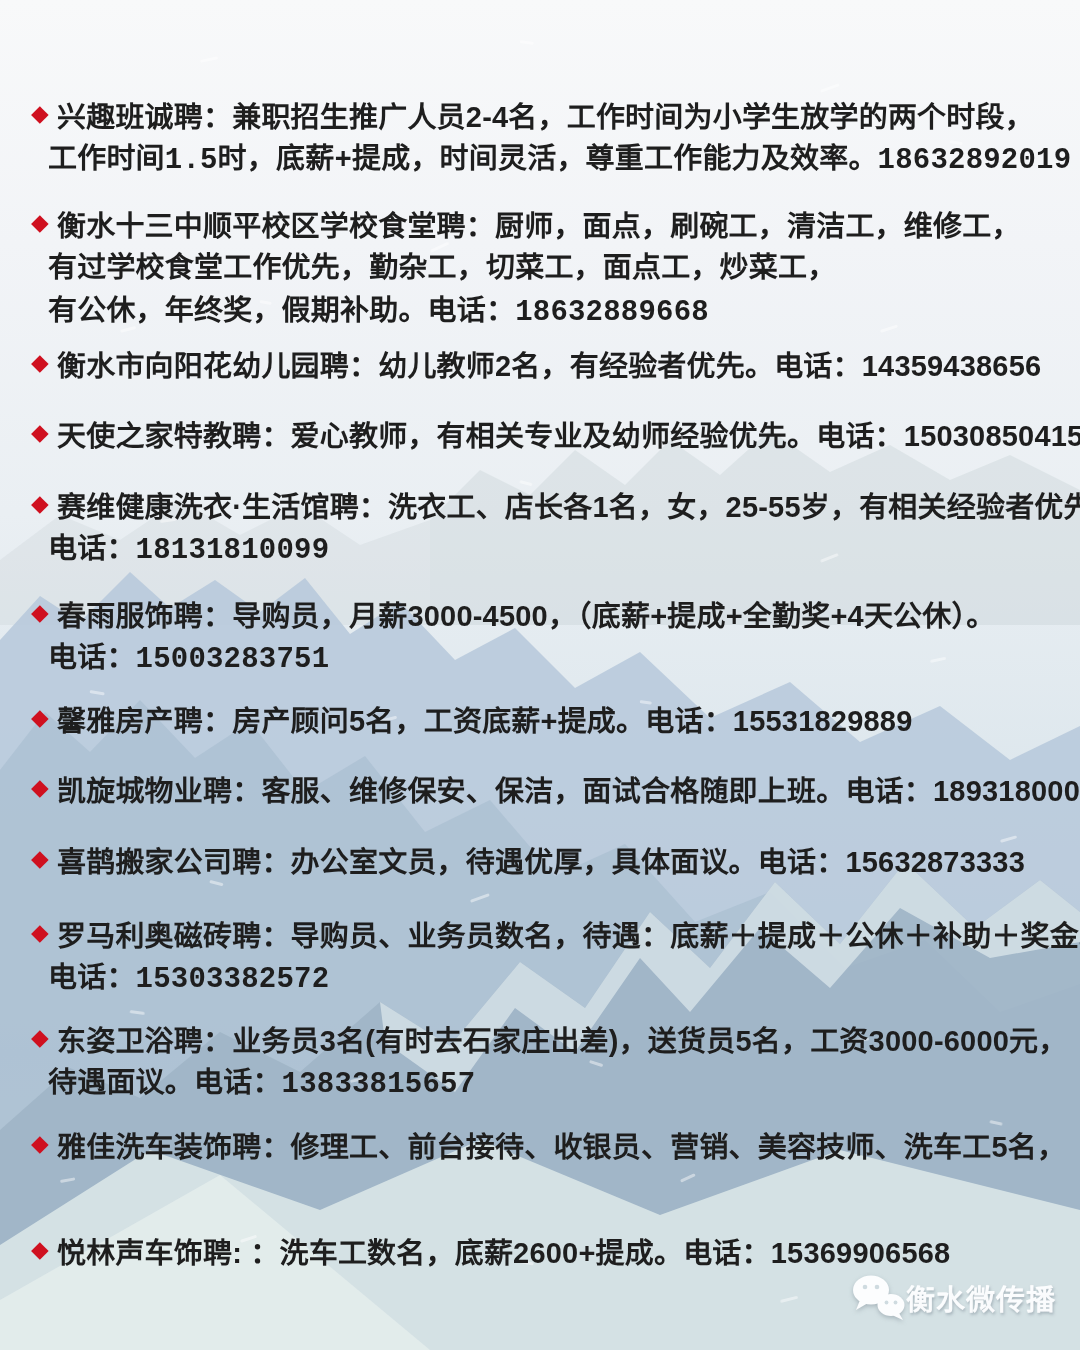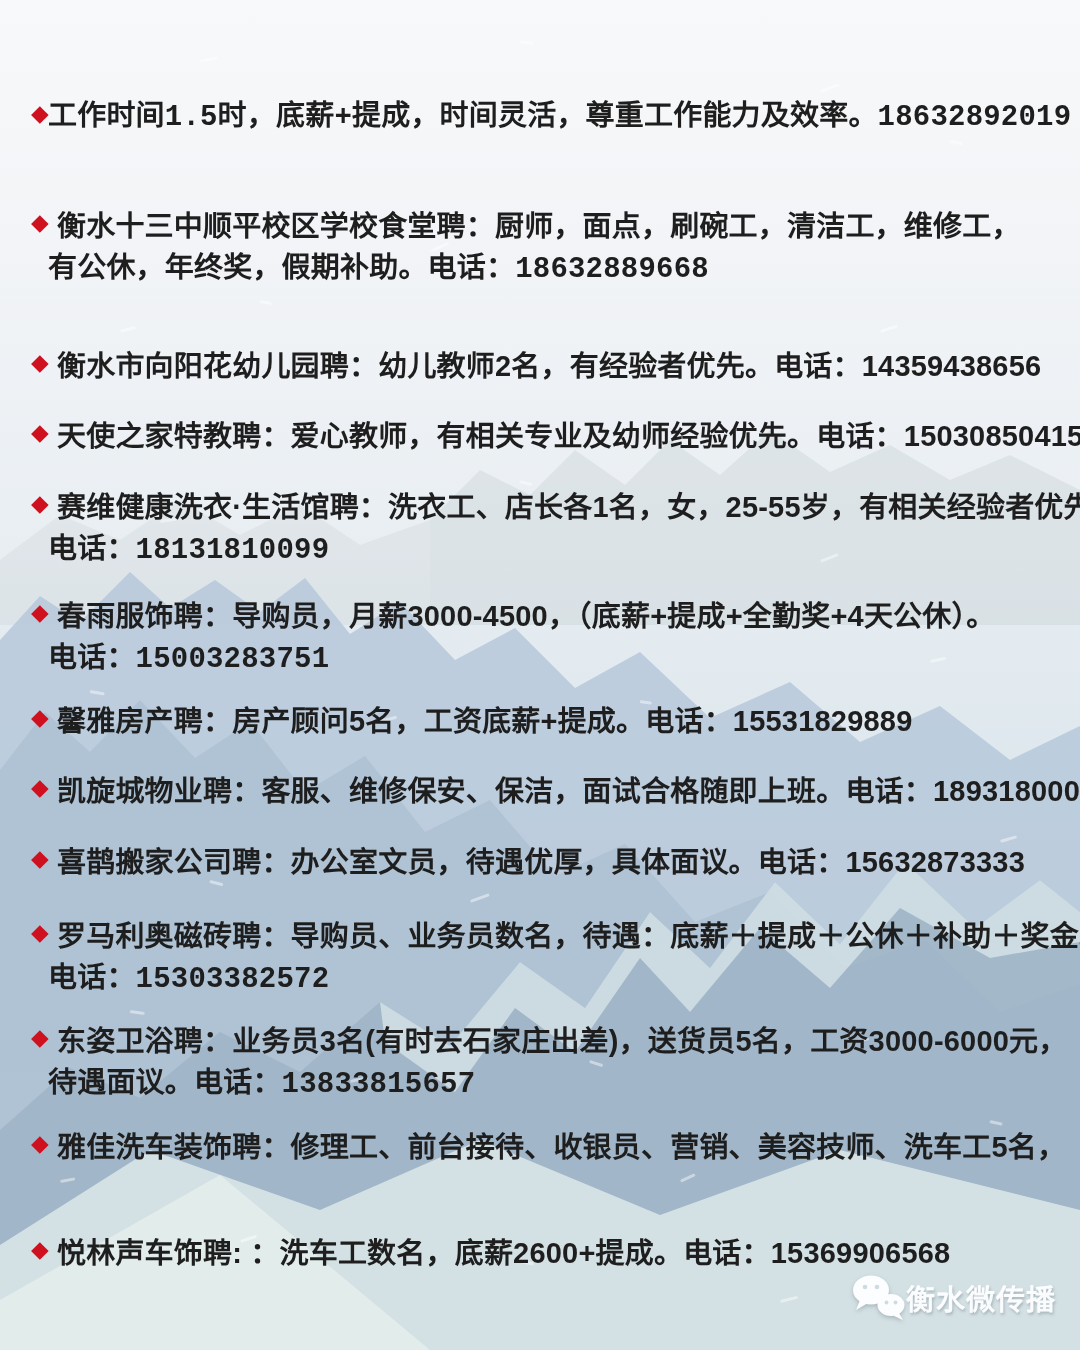--- a/index.html
+++ b/index.html
@@ -78,26 +78,28 @@
     <rect x="240" y="1240" width="17" height="3" rx="1.5" transform="rotate(-18 240 1240)"></rect>
     <rect x="520" y="1260" width="14" height="3" rx="1.5" transform="rotate(10 520 1260)"></rect>
     <rect x="780" y="1300" width="18" height="3" rx="1.5" transform="rotate(-14 780 1300)"></rect>
     <rect x="60" y="1180" width="15" height="3" rx="1.5" transform="rotate(-10 60 1180)"></rect>
     <rect x="680" y="1180" width="16" height="3" rx="1.5" transform="rotate(-25 680 1180)"></rect>
   </g>
 </svg>
 
 <div class="listing" style="top:96px">
   <span class="bullet">◆</span>
+  <div class="line">兴趣班诚聘：兼职招生推广人员2-4名，工作时间为小学生放学的两个时段，</div>
   <div class="line cont">工作时间1.5时，底薪+提成，时间灵活，尊重工作能力及效率。18632892019</div>
 </div>
 
 <div class="listing" style="top:205px">
   <span class="bullet">◆</span>
   <div class="line">衡水十三中顺平校区学校食堂聘：厨师，面点，刷碗工，清洁工，维修工，</div>
+  <div class="line cont">有过学校食堂工作优先，勤杂工，切菜工，面点工，炒菜工，</div>
   <div class="line cont">有公休，年终奖，假期补助。电话：18632889668</div>
 </div>
 
 <div class="listing" style="top:345px">
   <span class="bullet">◆</span>
   <div class="line">衡水市向阳花幼儿园聘：幼儿教师2名，有经验者优先。电话：14359438656</div>
 </div>
 
 <div class="listing" style="top:415px">
   <span class="bullet">◆</span>

